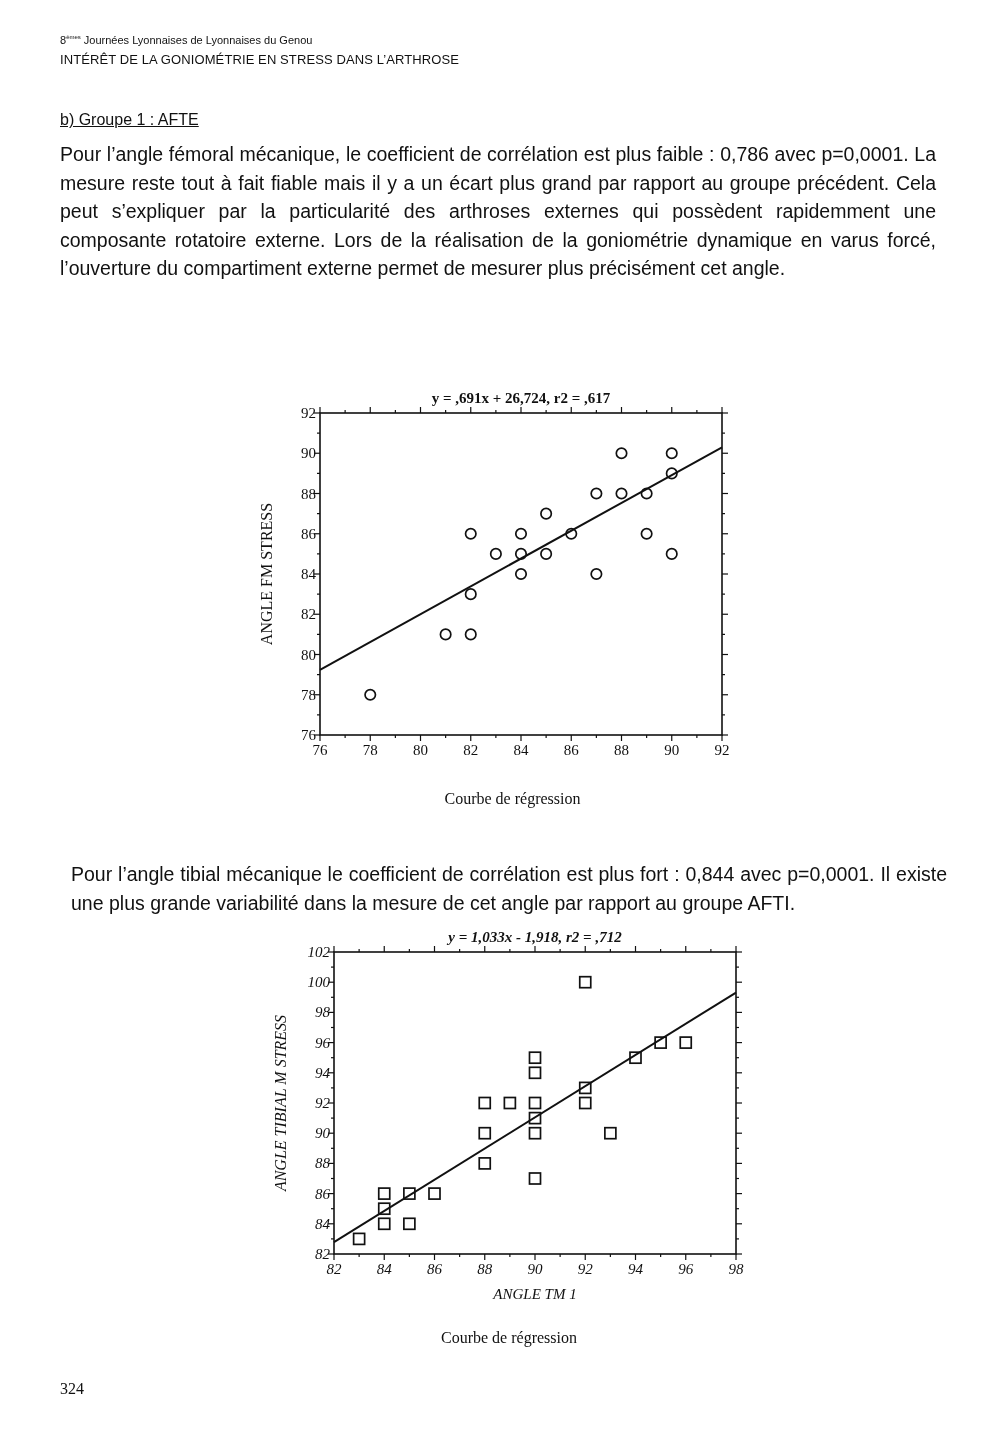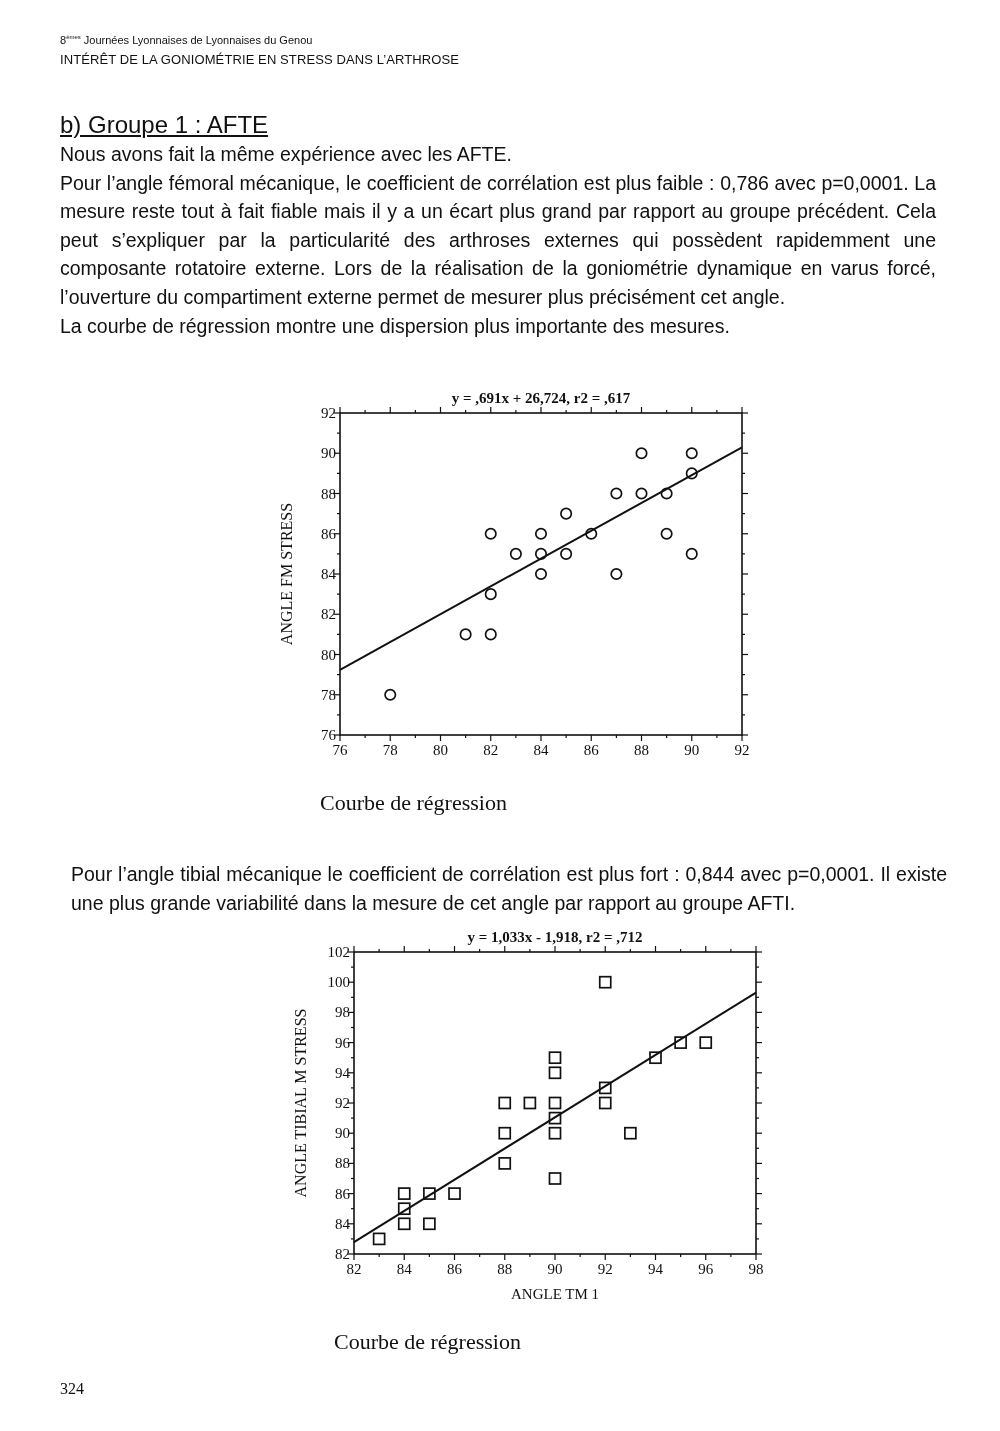--- a/index.html
+++ b/index.html
@@ -1,40 +1,38 @@
 <!DOCTYPE html>
 <html><head>
 <meta charset="utf-8">
 <style>
   html,body{margin:0;padding:0;background:#fff;}
   body{width:1000px;height:1431px;position:relative;overflow:hidden;color:#111;font-family:"Liberation Sans",sans-serif;}
   .hdr1{position:absolute;left:60px;top:34px;font-size:11px;}
   .hdr1 sup{font-size:6px;}
   .hdr2{position:absolute;left:60px;top:52px;font-size:13px;letter-spacing:0.1px;}
   .body-text{position:absolute;left:60px;width:876px;font-size:19.5px;line-height:28.6px;text-align:justify;}
-  .sec{position:absolute;left:60px;top:111px;font-size:24px;text-decoration:underline;}
+  .sec{position:absolute;left:60px;top:111px;font-size:16px;text-decoration:underline;}
   .p1{top:140px;}
   .p2{top:860px;margin-left:11px;}
-  .chart{position:absolute;margin-left:20px;}
+  .chart{position:absolute;}
   .chart svg text{font-family:"Liberation Serif",serif;fill:#111;}
-  .caption{position:absolute;font-family:"Liberation Serif",serif;font-size:22px;text-align:left;}
+  .caption{position:absolute;font-family:"Liberation Serif",serif;font-size:16px;text-align:center;}
   .pageno{position:absolute;left:60px;top:1380px;font-family:"Liberation Serif",serif;font-size:16px;}
 </style>
 </head>
 <body>
 
 <div class="hdr1"><span>8</span><sup>èmes</sup><span> Journées Lyonnaises de Lyonnaises du Genou</span></div>
 <div class="hdr2">INTÉRÊT DE LA GONIOMÉTRIE EN STRESS DANS L’ARTHROSE</div>
 
 <div class="sec">b) Groupe 1 : AFTE</div>
 
 <div class="body-text p1">
-  <div>Nous avons fait la même expérience avec les AFTE.</div>
   <div>Pour l’angle fémoral mécanique, le coefficient de corrélation est plus faible : 0,786 avec p=0,0001. La mesure reste tout à fait fiable mais il y a un écart plus grand par rapport au groupe précédent. Cela peut s’expliquer par la particularité des arthroses externes qui possèdent rapidemment une composante rotatoire externe. Lors de la réalisation de la goniométrie dynamique en varus forcé, l’ouverture du compartiment externe permet de mesurer plus précisément cet angle.</div>
-  <div>La courbe de régression montre une dispersion plus importante des mesures.</div>
 </div>
 
 <div class="chart" id="chart0" style="left:250px;top:380px;width:500px;height:390px;"><svg width="500" height="390" viewBox="0 0 500 390">
       <rect x="70" y="33" width="402" height="322" fill="none" stroke="#111" stroke-width="1.6"></rect>
       <text x="271" y="23" text-anchor="middle" font-size="15" font-weight="bold">y = ,691x + 26,724, r2 = ,617</text>
       <line x1="70" x2="70" y1="355" y2="361" stroke="#111" stroke-width="1.2"></line>
       <line x1="70" x2="70" y1="33" y2="27" stroke="#111" stroke-width="1.2"></line>
       <line x1="95.125" x2="95.125" y1="355" y2="358" stroke="#111" stroke-width="1.2"></line>
       <line x1="95.125" x2="95.125" y1="33" y2="30" stroke="#111" stroke-width="1.2"></line>
       <line x1="120.25" x2="120.25" y1="355" y2="361" stroke="#111" stroke-width="1.2"></line>
@@ -143,21 +141,21 @@
       <circle cx="421.75" cy="73.25" r="5.2" fill="none" stroke="#111" stroke-width="1.7"></circle>
       <circle cx="421.75" cy="93.375" r="5.2" fill="none" stroke="#111" stroke-width="1.7"></circle>
       <circle cx="421.75" cy="173.875" r="5.2" fill="none" stroke="#111" stroke-width="1.7"></circle>
     </svg></div>
 <div class="caption" style="left:320px;top:790px;width:385px;">Courbe de régression</div>
 
 <div class="body-text p2">
   <div>Pour l’angle tibial mécanique le coefficient de corrélation est plus fort : 0,844 avec p=0,0001. Il existe une plus grande variabilité dans la mesure de cet angle par rapport au groupe AFTI.</div>
 </div>
 
-<div class="chart" id="chart1" style="left:250px;top:920px;width:510px;height:410px;"><svg width="510" height="410" viewBox="0 0 510 410">
+<div class="chart" id="chart1" style="left:250px;top:920px;width:510px;height:410px;font-style:italic;"><svg width="510" height="410" viewBox="0 0 510 410">
       <rect x="84" y="32" width="402" height="302" fill="none" stroke="#111" stroke-width="1.6"></rect>
       <text x="285" y="22" text-anchor="middle" font-size="15" font-weight="bold">y = 1,033x - 1,918, r2 = ,712</text>
       <line x1="84" x2="84" y1="334" y2="340" stroke="#111" stroke-width="1.2"></line>
       <line x1="84" x2="84" y1="32" y2="26" stroke="#111" stroke-width="1.2"></line>
       <line x1="109.125" x2="109.125" y1="334" y2="337" stroke="#111" stroke-width="1.2"></line>
       <line x1="109.125" x2="109.125" y1="32" y2="29" stroke="#111" stroke-width="1.2"></line>
       <line x1="134.25" x2="134.25" y1="334" y2="340" stroke="#111" stroke-width="1.2"></line>
       <line x1="134.25" x2="134.25" y1="32" y2="26" stroke="#111" stroke-width="1.2"></line>
       <line x1="159.375" x2="159.375" y1="334" y2="337" stroke="#111" stroke-width="1.2"></line>
       <line x1="159.375" x2="159.375" y1="32" y2="29" stroke="#111" stroke-width="1.2"></line>

